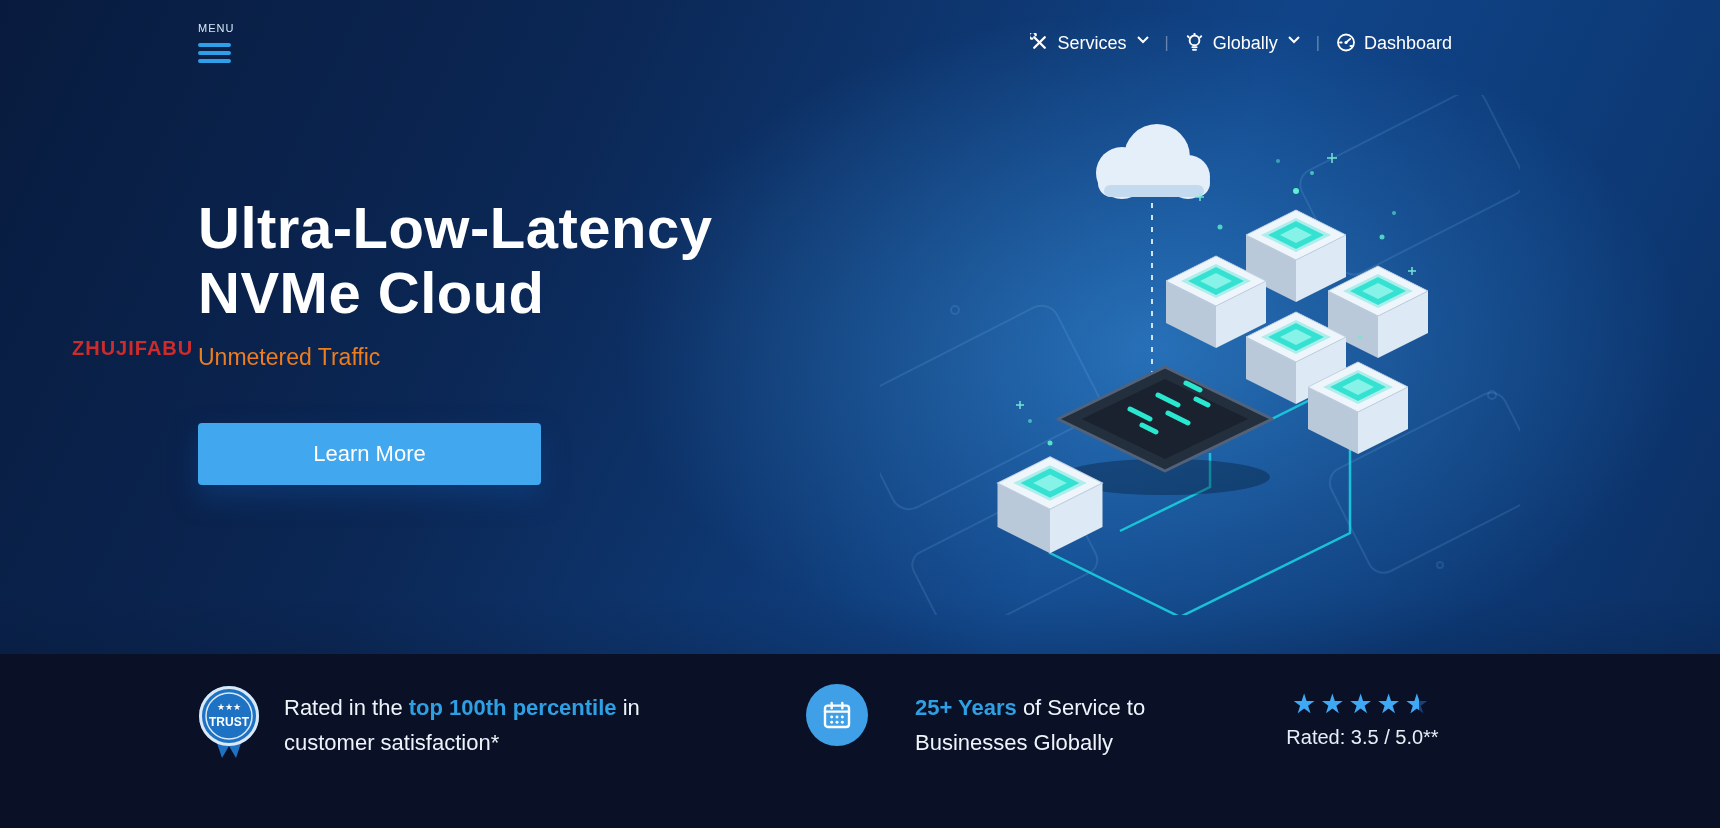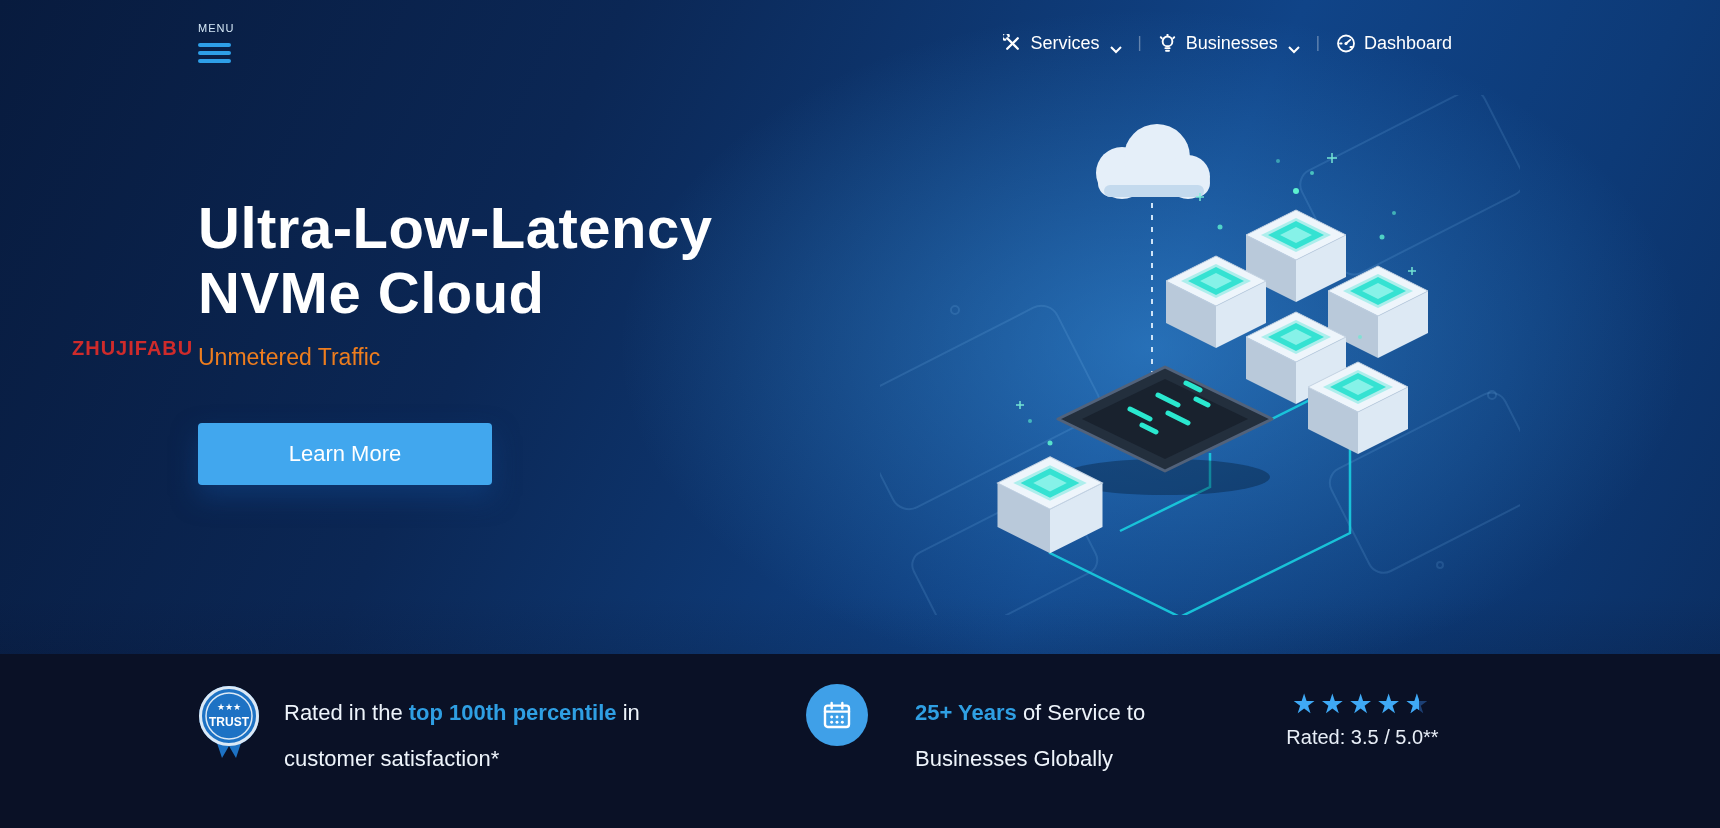--- a/index.html
+++ b/index.html
@@ -20,32 +20,32 @@
   }
   .menu-block { display: flex; flex-direction: column; align-items: flex-start; cursor: pointer; margin-right: 28px; margin-top: 2px; }
   .menu-label { font-size: 11px; letter-spacing: 1px; color: #d6e9f8; margin-bottom: 5px; }
   .hamburger i { display: block; width: 33px; height: 4px; background: #2e9fe8; border-radius: 2px; margin: 4px 0; }
   .brand { display: flex; align-items: center; text-decoration: none; cursor: pointer; }
   .logo-mark { width: 50px; height: 50px; margin-right: 12px; display: inline-block; }
   .brand-text { font-size: 28px; letter-spacing: 0.5px; color: #fff; white-space: nowrap; }
   .brand-text b { color: #2f9fe3; font-weight: 700; }
   .brand-text .light { color: #ffffff; font-weight: 400; }
   nav { margin-left: auto; display: flex; align-items: center; gap: 14px; }
-  .nav-item { display: flex; align-items: flex-end; gap: 8px; color: #fff; font-size: 18px; cursor: pointer; text-decoration: none; }
+  .nav-item { display: flex; align-items: flex-start; gap: 8px; color: #fff; font-size: 18px; cursor: pointer; text-decoration: none; }
   .nav-icon { display: inline-flex; width: 20px; height: 20px; align-items: center; justify-content: center; }
   .chevron { display: inline-flex; margin-left: 2px; margin-top: 3px; }
   .nav-sep { color: rgba(255,255,255,0.35); font-size: 16px; margin: 0 2px; }
 
   
   .hero-copy { position: absolute; left: 198px; top: 196px; z-index: 2; }
   .hero-copy h1 { margin: 0; font-size: 58px; line-height: 1.12; font-weight: 700; color: #ffffff; letter-spacing: 0.5px; }
   .hero-copy h1 span { display: block; }
   .hero-subtitle { margin-top: 18px; font-size: 23px; font-weight: 300; color: #ee7d1e; }
   .cta {
-    margin-top: 52px; width: 294px; height: 62px; border: none; border-radius: 4px;
+    margin-top: 52px; width: 343px; height: 62px; border: none; border-radius: 4px;
     background: #41a7ee; color: #fff; font-size: 22px; font-family: "Liberation Sans", sans-serif;
     cursor: pointer; box-shadow: 0 12px 26px rgba(15,70,140,0.5);
   }
 
   .watermark { position: absolute; left: 20px; top: 336px; z-index: 3; line-height: 1; }
   .wm-cn { font-size: 50px; font-weight: 700; color: #2b2424; text-shadow: 2px 1px 0 rgba(150,20,20,0.55); font-family: "DejaVu Sans", sans-serif; }
   .wm-en { margin: 2px 0 0 52px; font-size: 20px; font-weight: 700; letter-spacing: 1px; color: #cf2b2b; }
 
   .illustration { position: absolute; left: 880px; top: 95px; width: 640px; height: 520px; z-index: 1; }
 
@@ -53,21 +53,21 @@
   footer { position: absolute; left: 0; bottom: 0; width: 100%; height: 174px; background: #0a1126; }
   .foot-item { position: absolute; display: flex; align-items: flex-start; }
   .foot-trust { left: 196px; top: 30px; }
   .foot-years { left: 806px; top: 30px; gap: 27px; }
   .foot-rating { left: 1255px; top: 34px; width: 215px; display: block; text-align: center; }
   .badge-wrap { width: 66px; height: 76px; margin-right: 22px; flex: none; }
   .cal-wrap {
     width: 62px; height: 62px; border-radius: 50%; background: #3fa0e8; flex: none;
     display: flex; align-items: center; justify-content: center; margin-right: 20px;
   }
-  .foot-text { margin: 6px 0 0 0; font-size: 22px; line-height: 46px; color: #eef4fb; max-width: 372px; }
+  .foot-text { margin: 6px 0 0 0; font-size: 22px; line-height: 35px; color: #eef4fb; max-width: 372px; }
   .foot-years .foot-text { max-width: 252px; }
   .hl { color: #2f9fe3; font-weight: 700; }
   .stars { font-size: 27px; letter-spacing: 4px; color: #3fa9f5; white-space: nowrap; }
   .half-star { position: relative; display: inline-block; color: #1c3f74; }
   .half-star .hs-fg { position: absolute; left: 0; top: 0; width: 52%; overflow: hidden; color: #3fa9f5; }
   .rating-label { margin-top: 6px; font-size: 20px; color: #e8eef7; }
 </style>
 </head>
 <body>
 
@@ -111,21 +111,21 @@
             <g stroke="#fff" stroke-width="1.8" fill="none" stroke-linecap="round">
               <circle cx="9" cy="7" r="4.6"></circle>
               <path d="M7 13.4 h4"></path>
                 <path d="M7.6 15.8 h2.8"></path>
               <path d="M9 0.4 v1.4"></path>
                 <path d="M2.6 3 l1 1"></path>
                 <path d="M15.4 3 l-1 1"></path>
             </g>
           </svg>
         </span>
-        <span>Businesses</span>
+        <span>Globally</span>
         <span class="chevron">
           <svg width="12" height="8">
               <path d="M1 1 L6 6 L11 1" stroke="#fff" stroke-width="2" fill="none"></path>
             </svg>
         </span>
       </a>
 
       <span class="nav-sep">|</span>
 
       <a class="nav-item">

